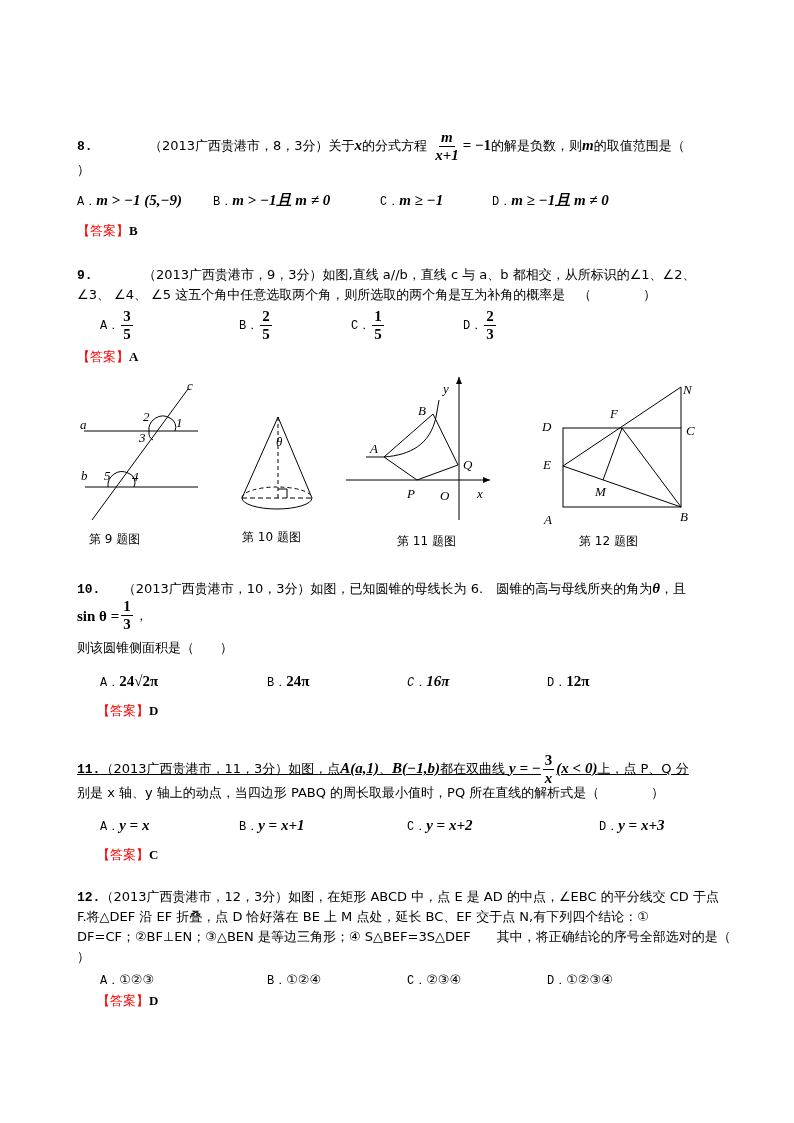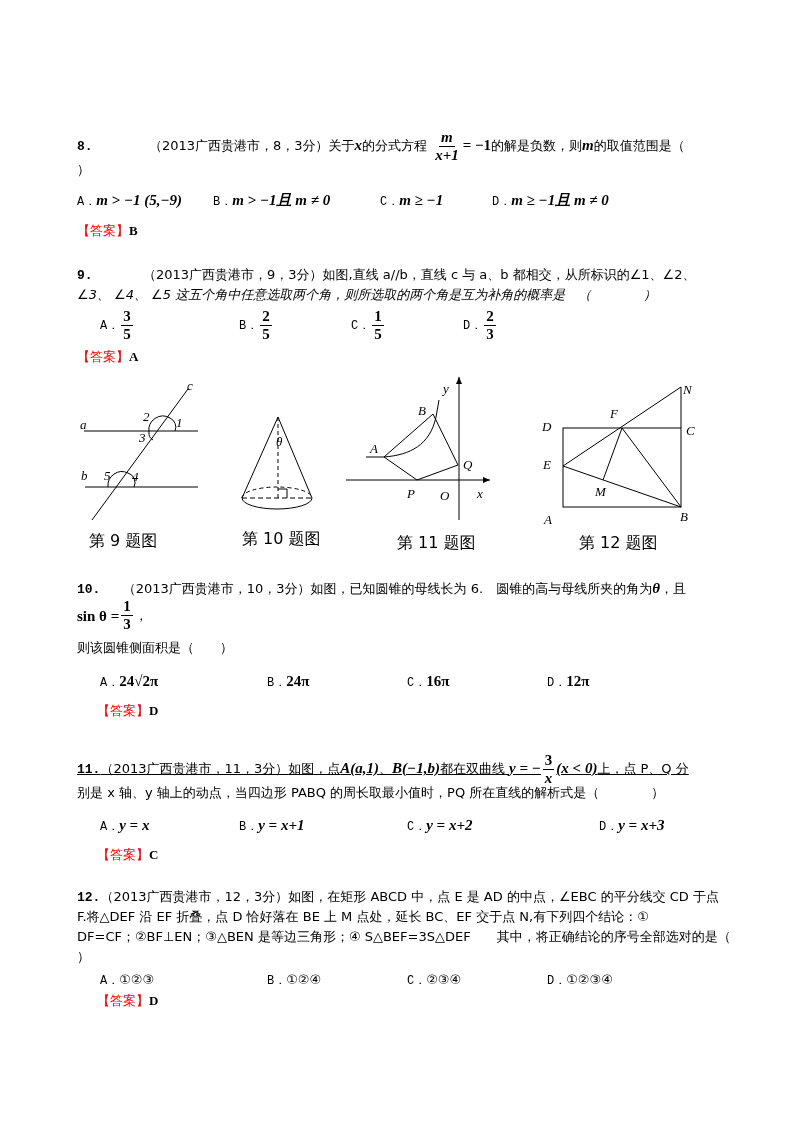--- a/index.html
+++ b/index.html
@@ -11,21 +11,21 @@
   .src { font-size: 12px; }
   .cjk { font-family: "DejaVu Sans", sans-serif; font-size: 13px; }
   .m { font-family: "Liberation Serif", "DejaVu Serif", serif; font-weight: bold; font-style: italic; font-size: 15px; }
   .mb { font-family: "Liberation Serif", "DejaVu Serif", serif; font-weight: bold; font-size: 15px; }
   .opt-label { font-family: "Liberation Mono", "DejaVu Sans Mono", monospace; font-size: 12px; }
   .ans-tag { color: #ff0000; font-family: "DejaVu Sans", sans-serif; font-size: 13px; }
   .ans-val { font-family: "Liberation Serif", serif; font-weight: bold; font-size: 13px; }
   .frac { display: inline-flex; flex-direction: column; align-items: center; vertical-align: middle; line-height: 1; margin: 0 2px; }
   .frac .num { border-bottom: 1px solid #000; padding: 0 2px 1px 2px; }
   .frac .den { padding: 1px 2px 0 2px; }
-  .caption { font-family: "DejaVu Sans", sans-serif; font-size: 16px; }
+  .caption { font-family: "DejaVu Sans", sans-serif; font-size: 12px; }
   svg text { font-family: "Liberation Serif", "DejaVu Serif", serif; font-style: italic; font-size: 13px; }
 </style>
 </head>
 <body>
 
 <div class="abs q" style="left:77px; top:130px;">
   <span class="qnum">8.</span>
   <span style="display:inline-block; width:48px;"></span>
   <span class="src cjk">（2013广西贵港市，8，3分）</span><span class="cjk">关于</span><span class="m">x</span><span class="cjk">的分式方程</span>
   <span class="frac m">
@@ -43,21 +43,21 @@
 </div>
 <div class="abs q" style="left:77px; top:223px;">
   <span class="ans-tag">【答案】</span><span class="ans-val">B</span>
 </div>
 
 <div class="abs q" style="left:77px; top:267px;text-align:center;">
   <span class="qnum">9.</span>
   <span style="display:inline-block; width:42px;"></span>
   <span class="src cjk">（2013广西贵港市，9，3分）</span><span class="cjk">如图,直线 a//b，直线 c 与 a、b 都相交，从所标识的∠1、∠2、</span>
 </div>
-<div class="abs q cjk" style="left:77px; top:287px;font-style:italic;">∠3、 ∠4、 ∠5 这五个角中任意选取两个角，则所选取的两个角是互为补角的概率是　（　　　　）</div>
+<div class="abs q cjk" style="left:77px; top:287px;">∠3、 ∠4、 ∠5 这五个角中任意选取两个角，则所选取的两个角是互为补角的概率是　（　　　　）</div>
 
 <div class="abs q" style="left:100px; top:309px; width:600px; height:36px;">
   <span class="abs" style="left:0; top:0;"><span class="opt-label" style="vertical-align:middle;">A．</span><span class="frac mb">
         <span class="num">3</span>
         <span class="den">5</span>
       </span></span>
   <span class="abs" style="left:139px; top:0;"><span class="opt-label" style="vertical-align:middle;">B．</span><span class="frac mb">
         <span class="num">2</span>
         <span class="den">5</span>
       </span></span>
@@ -153,21 +153,21 @@
   <span class="mb" style="vertical-align:middle;">sin θ =</span><span class="frac mb">
       <span class="num">1</span>
       <span class="den">3</span>
     </span><span class="cjk" style="vertical-align:middle;">，</span>
 </div>
 <div class="abs q cjk" style="left:77px; top:640px;">则该圆锥侧面积是（　　）</div>
 
 <div class="abs q" style="left:100px; top:673px; width:600px;">
   <span class="abs" style="left:0;"><span class="opt-label">A．</span><span class="mb">24√2π</span></span>
   <span class="abs" style="left:167px;"><span class="opt-label">B．</span><span class="mb">24π</span></span>
-  <span class="abs" style="left:307px;"><span class="opt-label">C．</span><span class="mb">16π</span></span>
+  <span class="abs" style="left:307px;font-style:italic;"><span class="opt-label">C．</span><span class="mb">16π</span></span>
   <span class="abs" style="left:447px;"><span class="opt-label">D．</span><span class="mb">12π</span></span>
 </div>
 <div class="abs q" style="left:97px; top:703px;">
   <span class="ans-tag">【答案】</span><span class="ans-val">D</span>
 </div>
 
 <div class="abs q" style="left:77px; top:753px;text-decoration:underline;">
   <span class="qnum">11.</span><span class="src cjk">（2013广西贵港市，11，3分）</span><span class="cjk">如图，点</span><span class="m">A(a,1)</span><span class="cjk">、</span><span class="m">B(−1,b)</span><span class="cjk">都在双曲线</span>
   <span class="m">y = −</span><span class="frac mb">
       <span class="num">3</span>

